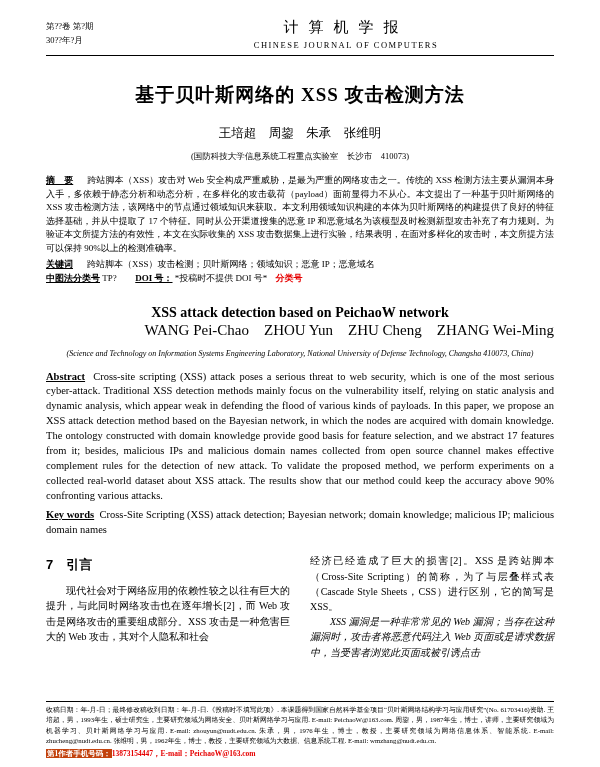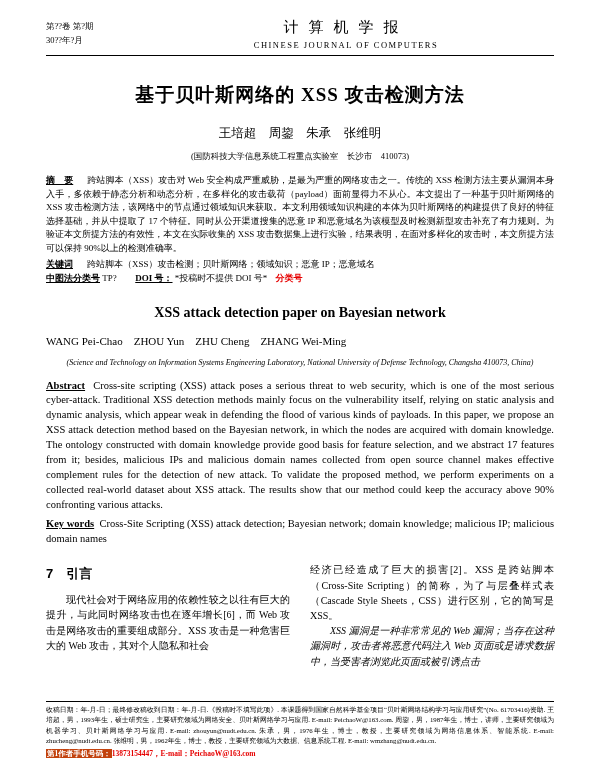--- a/index.html
+++ b/index.html
@@ -29,21 +29,21 @@
 
   .abstract-cn { font-size:9px; line-height:1.5; text-align:justify; margin-top:11px; }
   .keywords-cn { font-size:9px; line-height:1.5; text-align:justify; margin-top:3px; }
   .clc-line { font-size:9px; }
   .b { font-weight:700;text-decoration:underline; }
   .red-note { color:#e60000; font-weight:700; margin-left:6px; }
   .sp { display:inline-block; width:14px; }
 
   
   .title-en { text-align:center; font-size:14px; font-weight:700; margin-top:20px; }
-  .authors-en { text-align:left; font-size:11px; margin-top:13px; }
+  .authors-en { text-align:right; font-size:15px; }
   .affil-en { text-align:center; font-size:8px; font-style:italic; margin-top:9px; }
   .abstract-en { font-size:10.5px; line-height:1.42; text-align:justify; margin-top:12px; }
   .keywords-en { font-size:10.5px; line-height:1.42; text-align:justify; margin-top:4px; padding-left:0; }
 
   
   .columns { display:flex; gap:20px; margin-top:16px; }
   .col { width:244px; font-size:10px; line-height:1.52; text-align:justify; }
   .sec-heading { font-size:13px; font-weight:700; margin:2px 0 8px 0; font-family:"Liberation Sans","DejaVu Sans",sans-serif; }
   .col p.indent { text-indent:2em; }
   .col p + p { margin-top:0;font-style:italic; }
@@ -87,36 +87,36 @@
 
   <p class="clc-line">
     <span class="b">中图法分类号</span>
     <span>TP?</span>
     <span class="sp"></span>
     <span class="b">DOI 号：</span>
     <span>*投稿时不提供 DOI 号*</span>
     <span class="red-note">分类号</span>
   </p>
 
-  <h2 class="title-en">XSS attack detection paper on Bayesian network</h2>
+  <h2 class="title-en">XSS attack detection based on PeichaoW network</h2>
   <div class="authors-en">WANG Pei-Chao　ZHOU Yun　ZHU Cheng　ZHANG Wei-Ming</div>
   <div class="affil-en">(Science and Technology on Information Systems Engineering Laboratory, National University of Defense Technology, Changsha 410073, China)</div>
 
   <p class="abstract-en">
     <span class="b">Abstract</span>&nbsp;&nbsp;<span>Cross-site scripting (XSS) attack poses a serious threat to web security, which is one of the most serious cyber-attack. Traditional XSS detection methods mainly focus on the vulnerability itself, relying on static analysis and dynamic analysis, which appear weak in defending the flood of various kinds of payloads. In this paper, we propose an XSS attack detection method based on the Bayesian network, in which the nodes are acquired with domain knowledge. The ontology constructed with domain knowledge provide good basis for feature selection, and we abstract 17 features from it; besides, malicious IPs and malicious domain names collected from open source channel makes effective complement rules for the detection of new attack. To validate the proposed method, we perform experiments on a collected real-world dataset about XSS attack. The results show that our method could keep the accuracy above 90% confronting various attacks.</span>
   </p>
 
   <p class="keywords-en">
     <span class="b">Key words</span>&nbsp;&nbsp;<span>Cross-Site Scripting (XSS) attack detection; Bayesian network; domain knowledge; malicious IP; malicious domain names</span>
   </p>
 
   <div class="columns">
     <div class="col">
       <h3 class="sec-heading">7　引言</h3>
-      <p class="indent">现代社会对于网络应用的依赖性较之以往有巨大的提升，与此同时网络攻击也在逐年增长[6]，而 Web 攻击是网络攻击的重要组成部分。XSS 攻击是一种危害巨大的 Web 攻击，其对个人隐私和社会</p>
+      <p class="indent">现代社会对于网络应用的依赖性较之以往有巨大的提升，与此同时网络攻击也在逐年增长[2]，而 Web 攻击是网络攻击的重要组成部分。XSS 攻击是一种危害巨大的 Web 攻击，其对个人隐私和社会</p>
     </div>
     <div class="col">
       <p>经济已经造成了巨大的损害[2]。XSS 是跨站脚本（Cross-Site Scripting）的简称，为了与层叠样式表（Cascade Style Sheets，CSS）进行区别，它的简写是 XSS。</p>
       <p class="indent">XSS 漏洞是一种非常常见的 Web 漏洞；当存在这种漏洞时，攻击者将恶意代码注入 Web 页面或是请求数据中，当受害者浏览此页面或被引诱点击</p>
     </div>
   </div>
 
   <footer class="footnote">
     <div class="footnote-rule"></div>
     <p class="footnote-text">收稿日期：年-月-日；最终修改稿收到日期：年-月-日.《投稿时不填写此项》. 本课题得到国家自然科学基金项目“贝叶斯网络结构学习与应用研究”(No. 61703416)资助. 王培超，男，1993年生，硕士研究生，主要研究领域为网络安全、贝叶斯网络学习与应用. E-mail: PeichaoW@163.com. 周鋆，男，1987年生，博士，讲师，主要研究领域为机器学习、贝叶斯网络学习与应用. E-mail: zhouyun@nudt.edu.cn. 朱承，男，1976年生，博士，教授，主要研究领域为网络信息体系、智能系统. E-mail: zhucheng@nudt.edu.cn. 张维明，男，1962年生，博士，教授，主要研究领域为大数据、信息系统工程. E-mail: wmzhang@nudt.edu.cn.</p>

